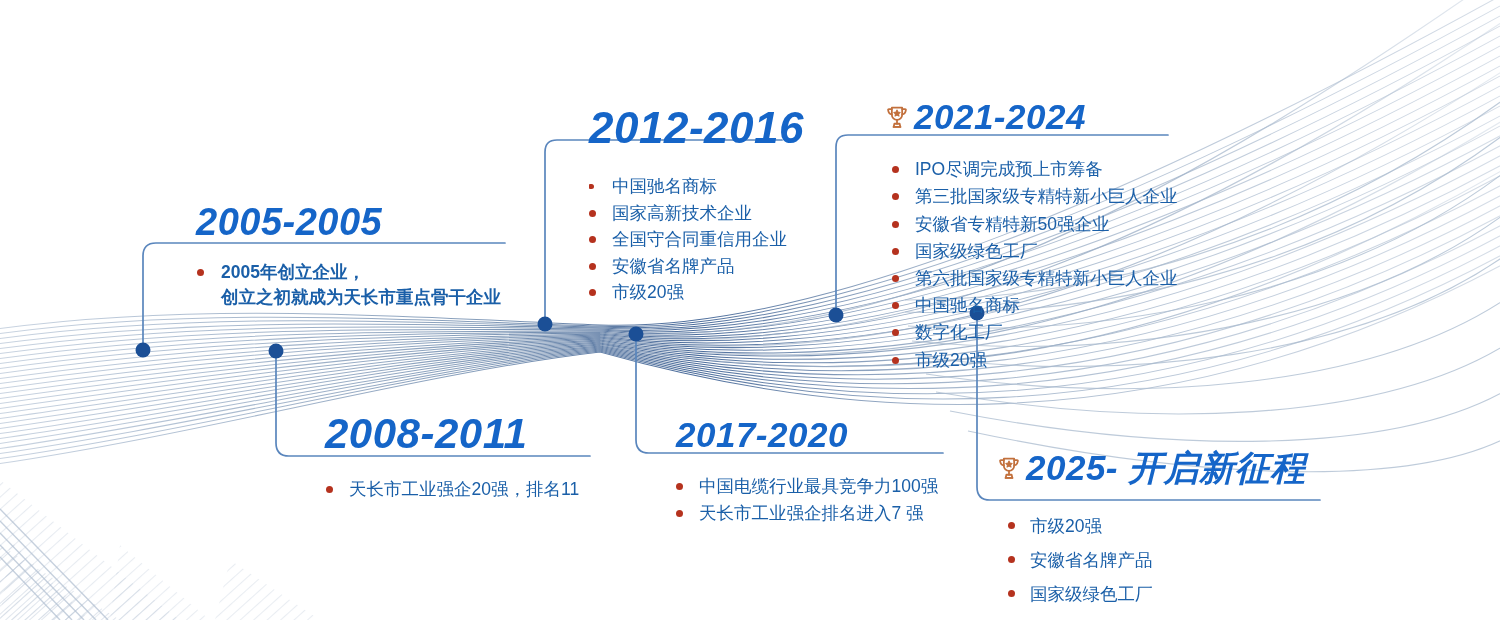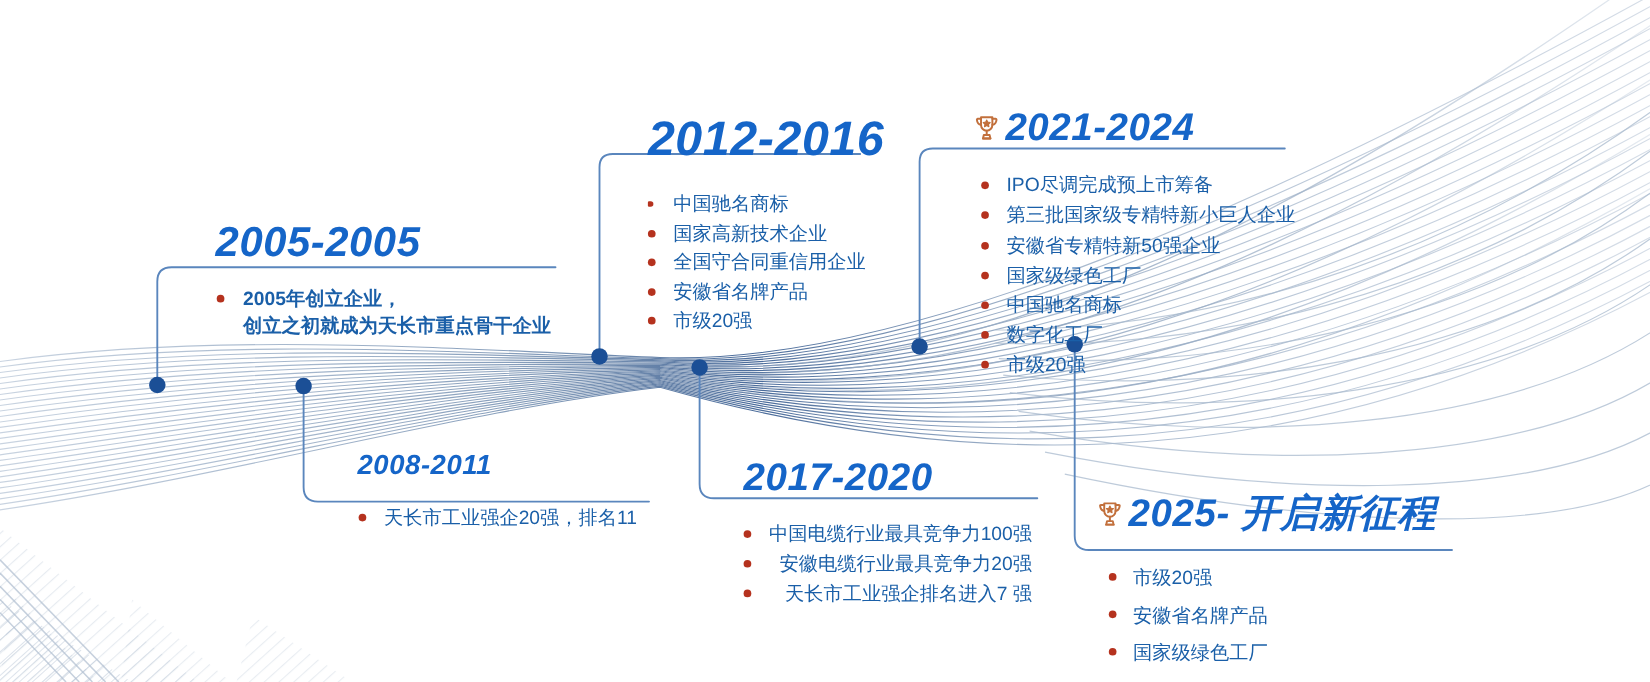--- a/index.html
+++ b/index.html
@@ -74,38 +74,38 @@
 
   
   #b2005 { left: 196px; top: 200px; }
   #b2005 .year-head { font-size: 38px; }
   #b2005 ul.items { margin-top: 19px; margin-left: 1px; }
   #b2005 ul.items li { font-size: 17.5px; font-weight: bold; line-height: 25px; padding-left: 24px; }
   #b2005 ul.items li .bullet { width: 7px; height: 7px; top: 9px; }
 
   
   #b2008 { left: 325px; top: 410px; }
-  #b2008 .year-head { font-size: 25px; }
+  #b2008 .year-head { font-size: 42px; }
   #b2008 ul.items { margin-top: 21px; margin-left: 1px; }
   #b2008 ul.items li { font-size: 17.5px; line-height: 26px; padding-left: 23px; }
   #b2008 ul.items li .bullet { width: 7px; height: 7px; top: 10px; }
 
   
   #b2012 { left: 589px; top: 103px; }
   #b2012 .year-head { font-size: 44px; }
   #b2012 ul.items { margin-top: 23px; margin-left: 0px; }
   #b2012 ul.items li { font-size: 17.5px; line-height: 26.5px; padding-left: 23px; }
   #b2012 ul.items li .bullet { width: 7px; height: 7px; top: 10px; }
   #b2012 ul.items li:first-child .bullet { width: 5px; height: 5px; top: 11px; border-radius: 1px 50% 50% 1px; }
 
   
   #b2017 { left: 676px; top: 414px; }
   #b2017 .year-head { font-size: 35px; }
   #b2017 ul.items { margin-top: 21px; margin-left: 0px; }
-  #b2017 ul.items li { font-size: 17.5px; line-height: 27px; padding-left: 23px; text-align: right; }
+  #b2017 ul.items li { font-size: 17.5px; line-height: 27px; padding-left: 23px; }
   #b2017 ul.items li .bullet { width: 7px; height: 7px; top: 10px; }
 
   
   #b2021 { left: 882px; top: 96px; }
   #b2021 .year-head { font-size: 35px; }
   #b2021 .trophy-icon { width: 30px; height: 30px; }
   #b2021 ul.items { margin-top: 22px; margin-left: 10px; }
   #b2021 ul.items li { font-size: 17.5px; line-height: 27.2px; padding-left: 23px; }
   #b2021 ul.items li .bullet { width: 7px; height: 7px; top: 10px; }
 
@@ -317,24 +317,20 @@
     <div class="year-head">
       <span class="yr-text">2017-2020</span>
     </div>
     <ul class="items">
       <li>
         <span class="bullet"></span>
         <span class="itxt">中国电缆行业最具竞争力100强</span>
       </li>
       <li>
         <span class="bullet"></span>
-        <span class="itxt">安徽电缆行业最具竞争力20强</span>
-      </li>
-      <li>
-        <span class="bullet"></span>
         <span class="itxt">天长市工业强企排名进入7 强</span>
       </li>
     </ul>
   </div>
 
   <div class="block" id="b2021">
     <div class="year-head">
       <span class="trophy-icon">
         <svg viewBox="0 0 32 32" width="30" height="30" fill="none" stroke="#c2703c" stroke-width="1.9" stroke-linecap="round" stroke-linejoin="round">
           <path d="M10.5,6 h11 v7.5 a5.5,5.5 0 0 1 -11,0 Z"></path>
@@ -359,20 +355,24 @@
       <li>
         <span class="bullet"></span>
         <span class="itxt">安徽省专精特新50强企业</span>
       </li>
       <li>
         <span class="bullet"></span>
         <span class="itxt">国家级绿色工厂</span>
       </li>
       <li>
         <span class="bullet"></span>
+        <span class="itxt">第六批国家级专精特新小巨人企业</span>
+      </li>
+      <li>
+        <span class="bullet"></span>
         <span class="itxt">中国驰名商标</span>
       </li>
       <li>
         <span class="bullet"></span>
         <span class="itxt">数字化工厂</span>
       </li>
       <li>
         <span class="bullet"></span>
         <span class="itxt">市级20强</span>
       </li>

